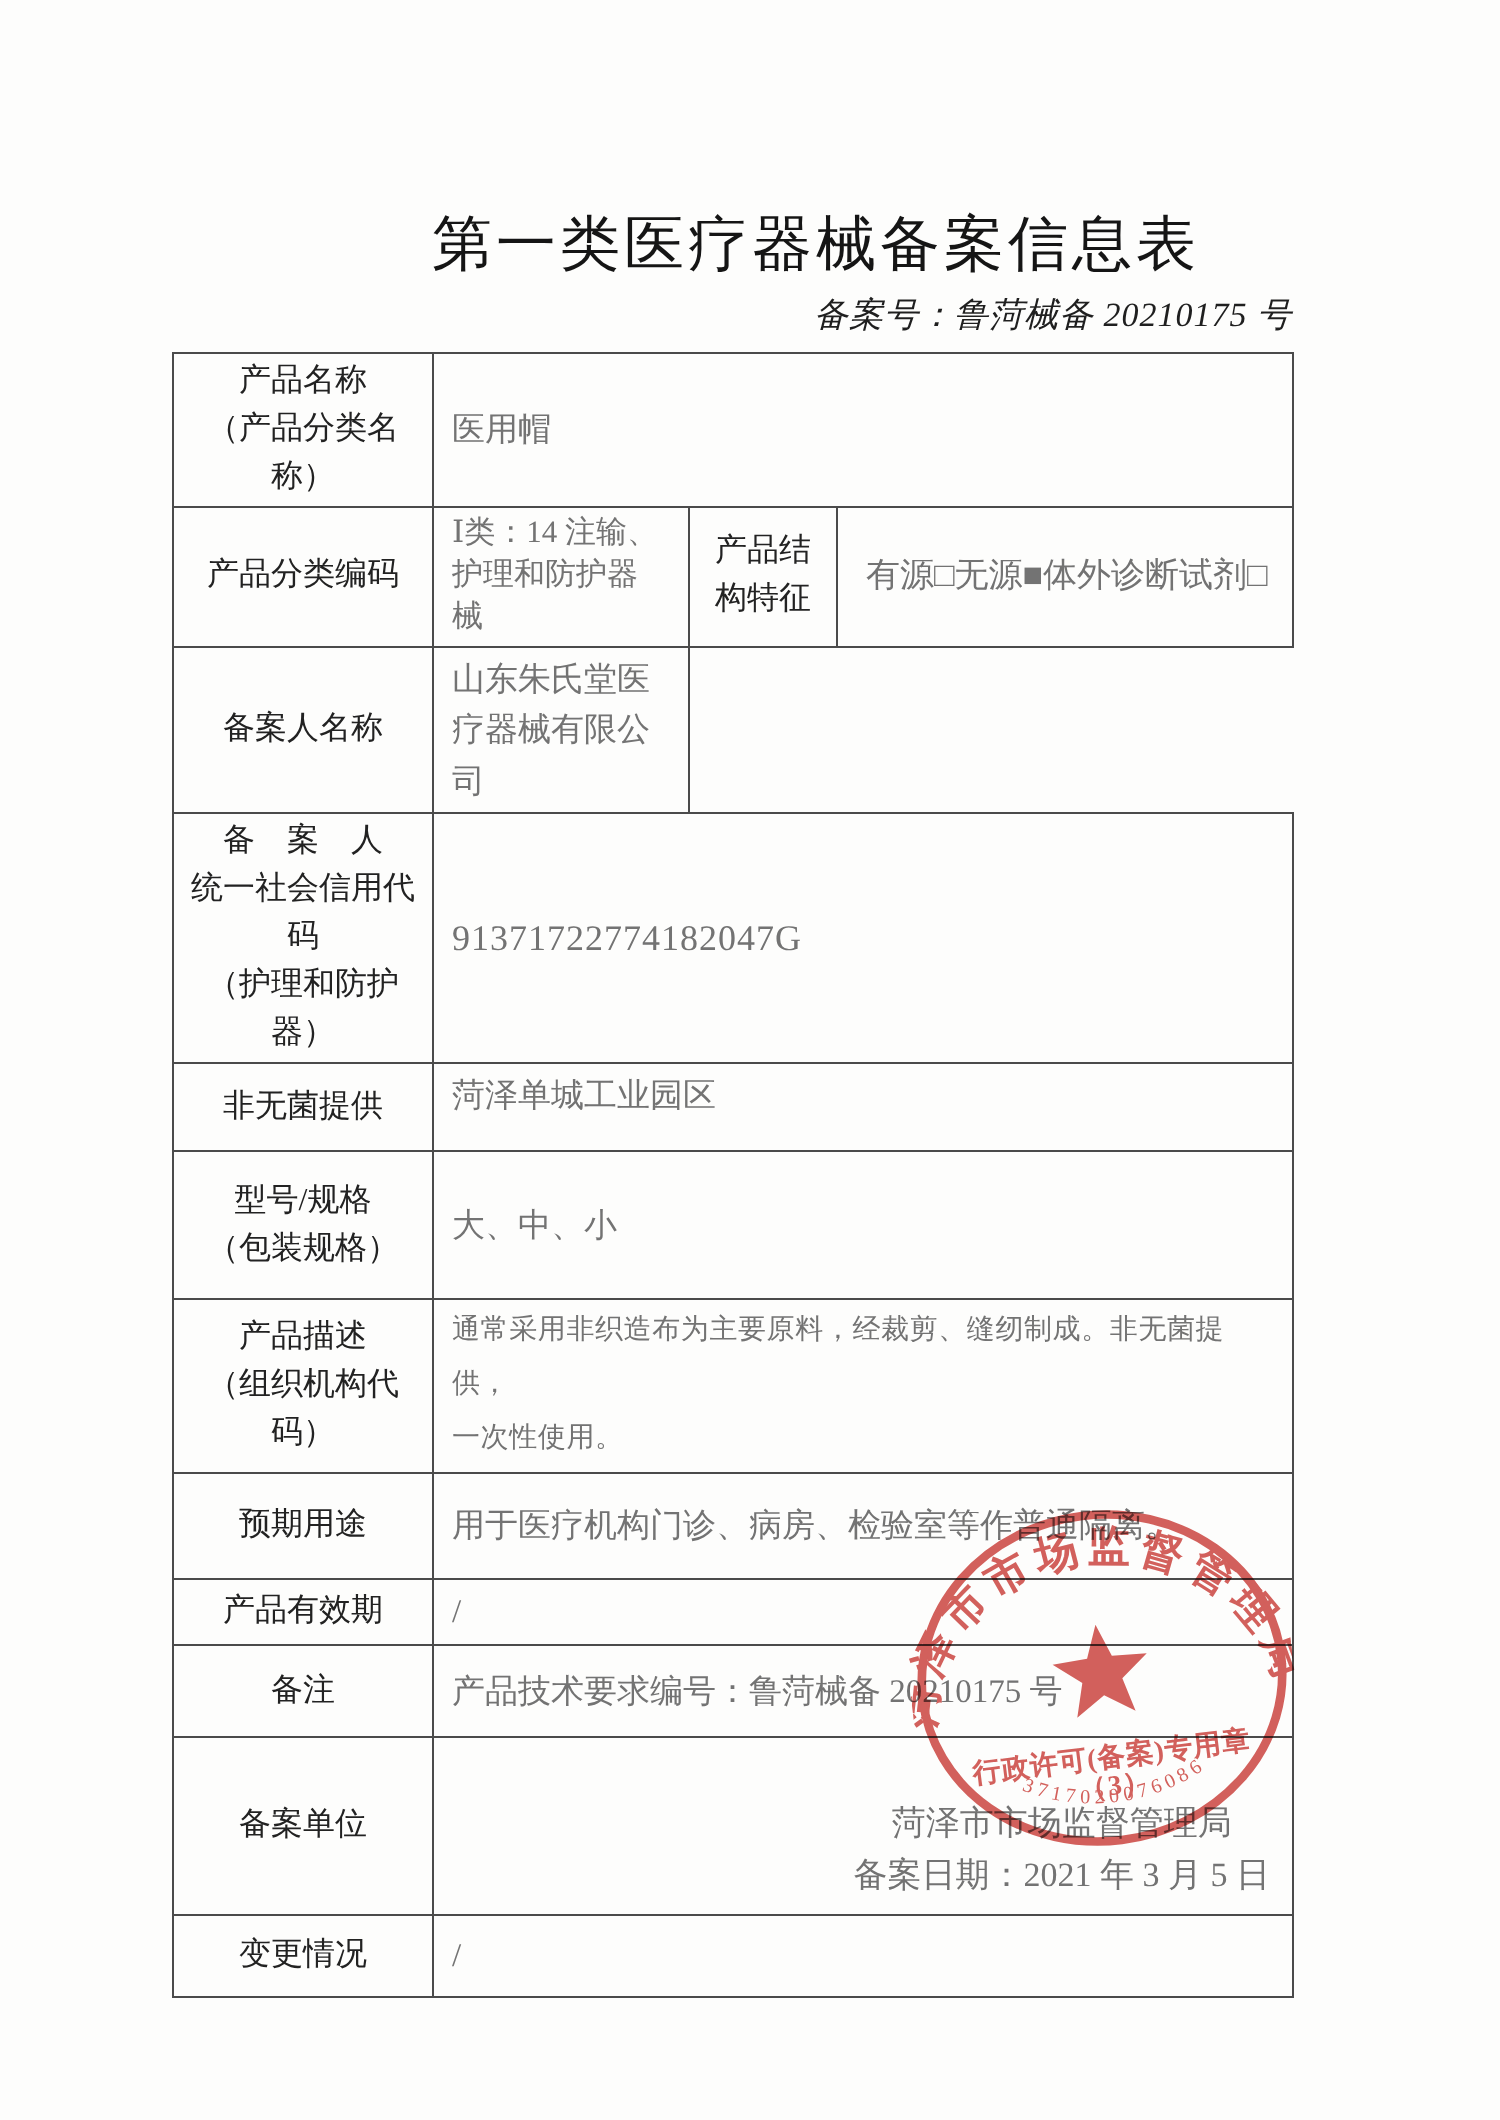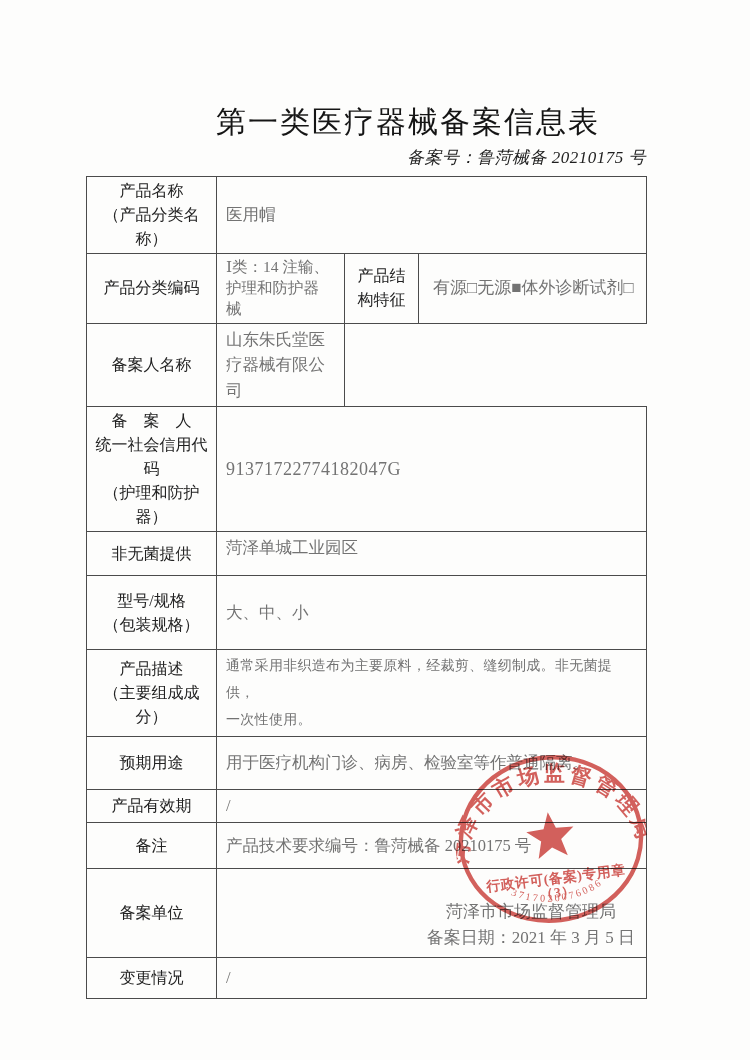--- a/index.html
+++ b/index.html
@@ -140,21 +140,21 @@
         <td class="label">非无菌提供</td>
         <td class="value v-top" colspan="3">菏泽单城工业园区</td>
       </tr>
       <tr style="height:74px">
         <td class="label">型号/规格
 （包装规格）</td>
         <td class="value" colspan="3">大、中、小</td>
       </tr>
       <tr style="height:86px">
         <td class="label">产品描述
-（主要组成成分）</td>
+（组织机构代码）</td>
         <td class="value pre small" colspan="3">通常采用非织造布为主要原料，经裁剪、缝纫制成。非无菌提供，
 一次性使用。</td>
       </tr>
       <tr style="height:53px">
         <td class="label">预期用途</td>
         <td class="value" colspan="3">用于医疗机构门诊、病房、检验室等作普通隔离。</td>
       </tr>
       <tr style="height:33px">
         <td class="label">产品有效期</td>
         <td class="value" colspan="3">/</td>

